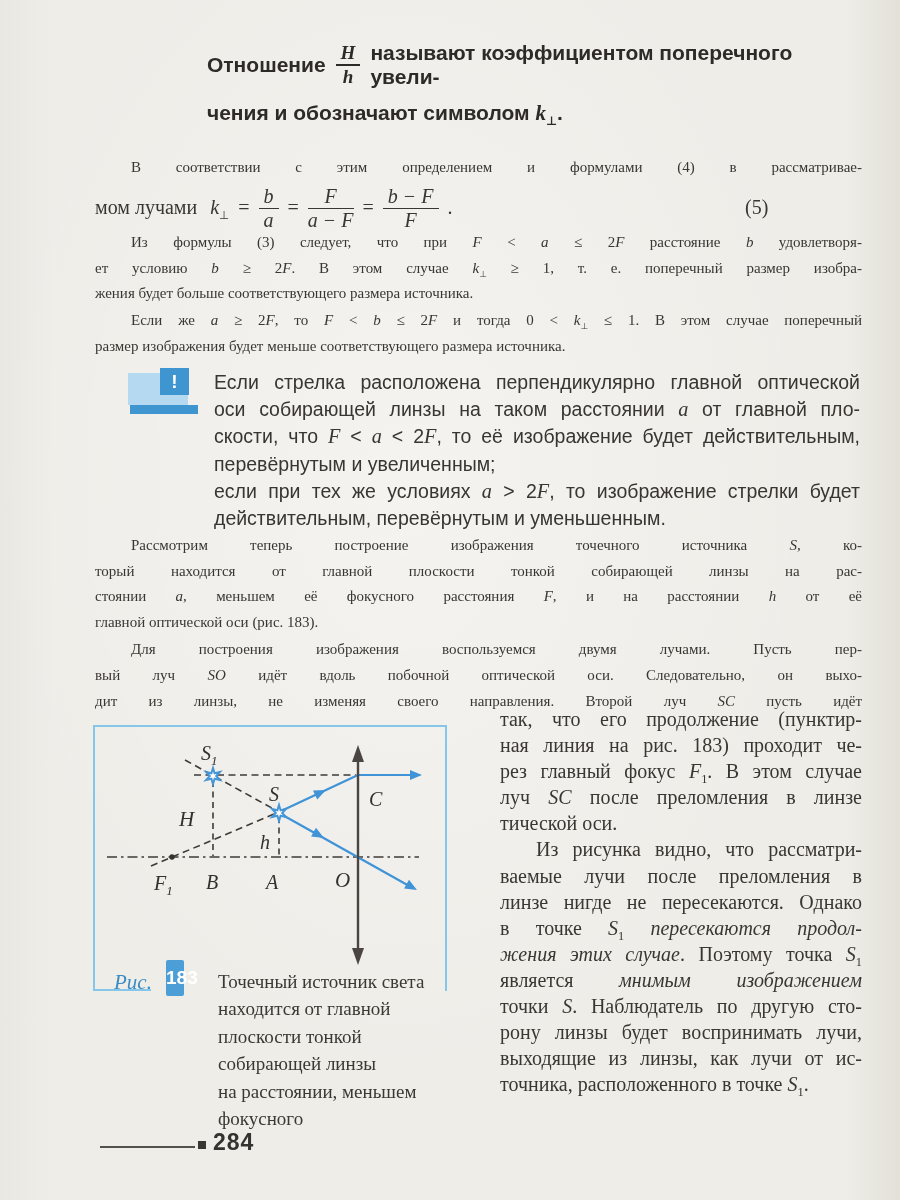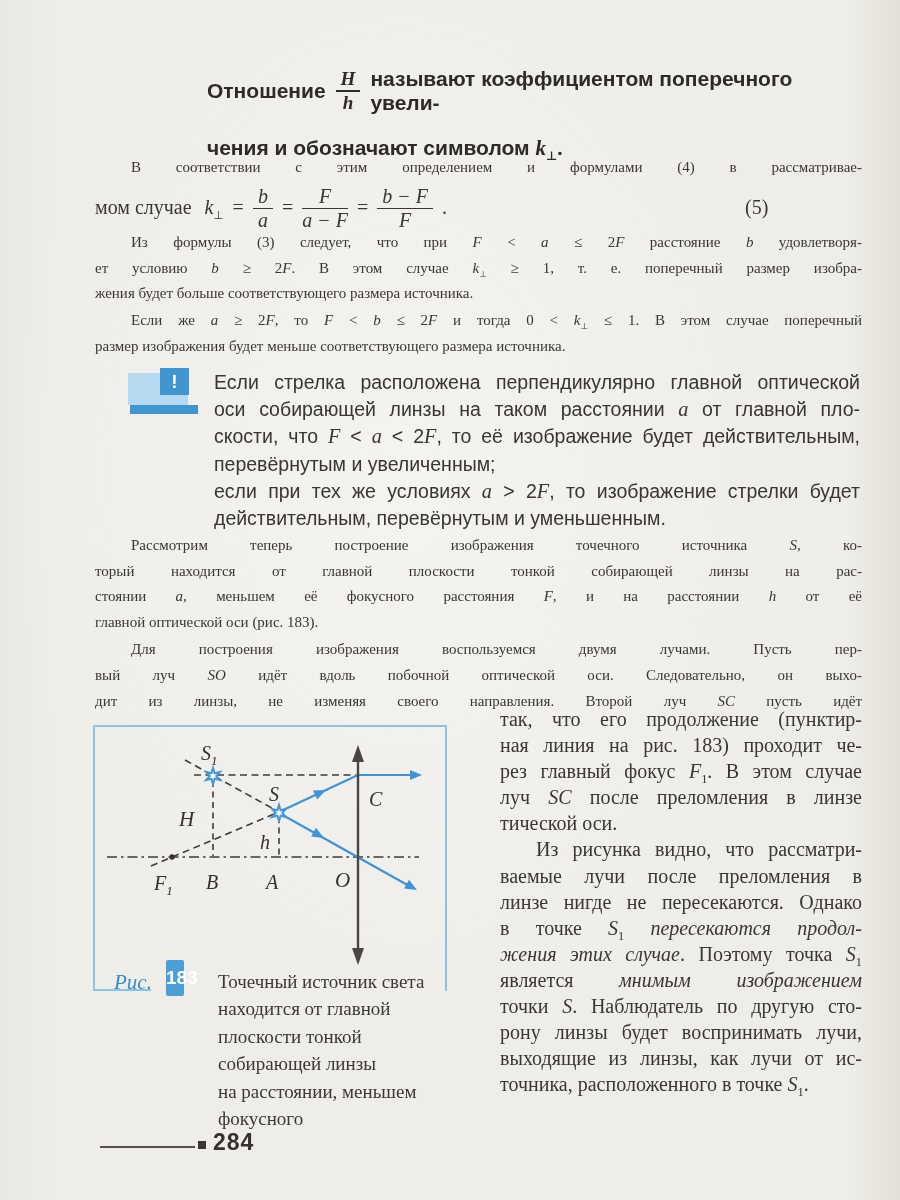--- a/index.html
+++ b/index.html
@@ -71,37 +71,37 @@
       font-size:23px; color:#363230; letter-spacing:1px; }
 
   svg text{ font-family:"Liberation Serif", serif; font-style:italic; fill:#34302c; }
 </style>
 </head>
 <body>
 
 <div class="page">
 
   <div class="abs intro">
-    <div class="intro-line1" style="margin-top:66px;">
+    <div class="intro-line1" style="margin-top:40px;">
       <span>Отношение</span>
       <span class="frac frac-b" style="font-size:19px;">
         <span class="num"><i>H</i></span>
         <span class="den"><i>h</i></span>
       </span>
       <span>называют коэффициентом поперечного увели-</span>
     </div>
-    <div class="intro-line2" style="margin-top:20px;">чения и обозначают символом <i>k</i><sub class="perp">⊥</sub>.</div>
+    <div class="intro-line2" style="margin-top:11px;">чения и обозначают символом <i>k</i><sub class="perp">⊥</sub>.</div>
   </div>
 
   <div class="abs body-text lines cont indent-first" style="top:155px;">
       <div class="line">В соответствии с этим определением и формулами (4) в рассматривае-</div>
     </div>
 
   <div class="abs body-text formula-row formula">
-    <span>мом случае</span>
+    <span>мом лучами</span>
     <span style="margin-left:4px;">
       <i>k</i><sub class="perp">⊥</sub>
     </span>
     <span>=</span>
     <span class="frac">
       <span class="num"><i>b</i></span>
       <span class="den"><i>a</i></span>
     </span>
     <span>=</span>
     <span class="frac">

